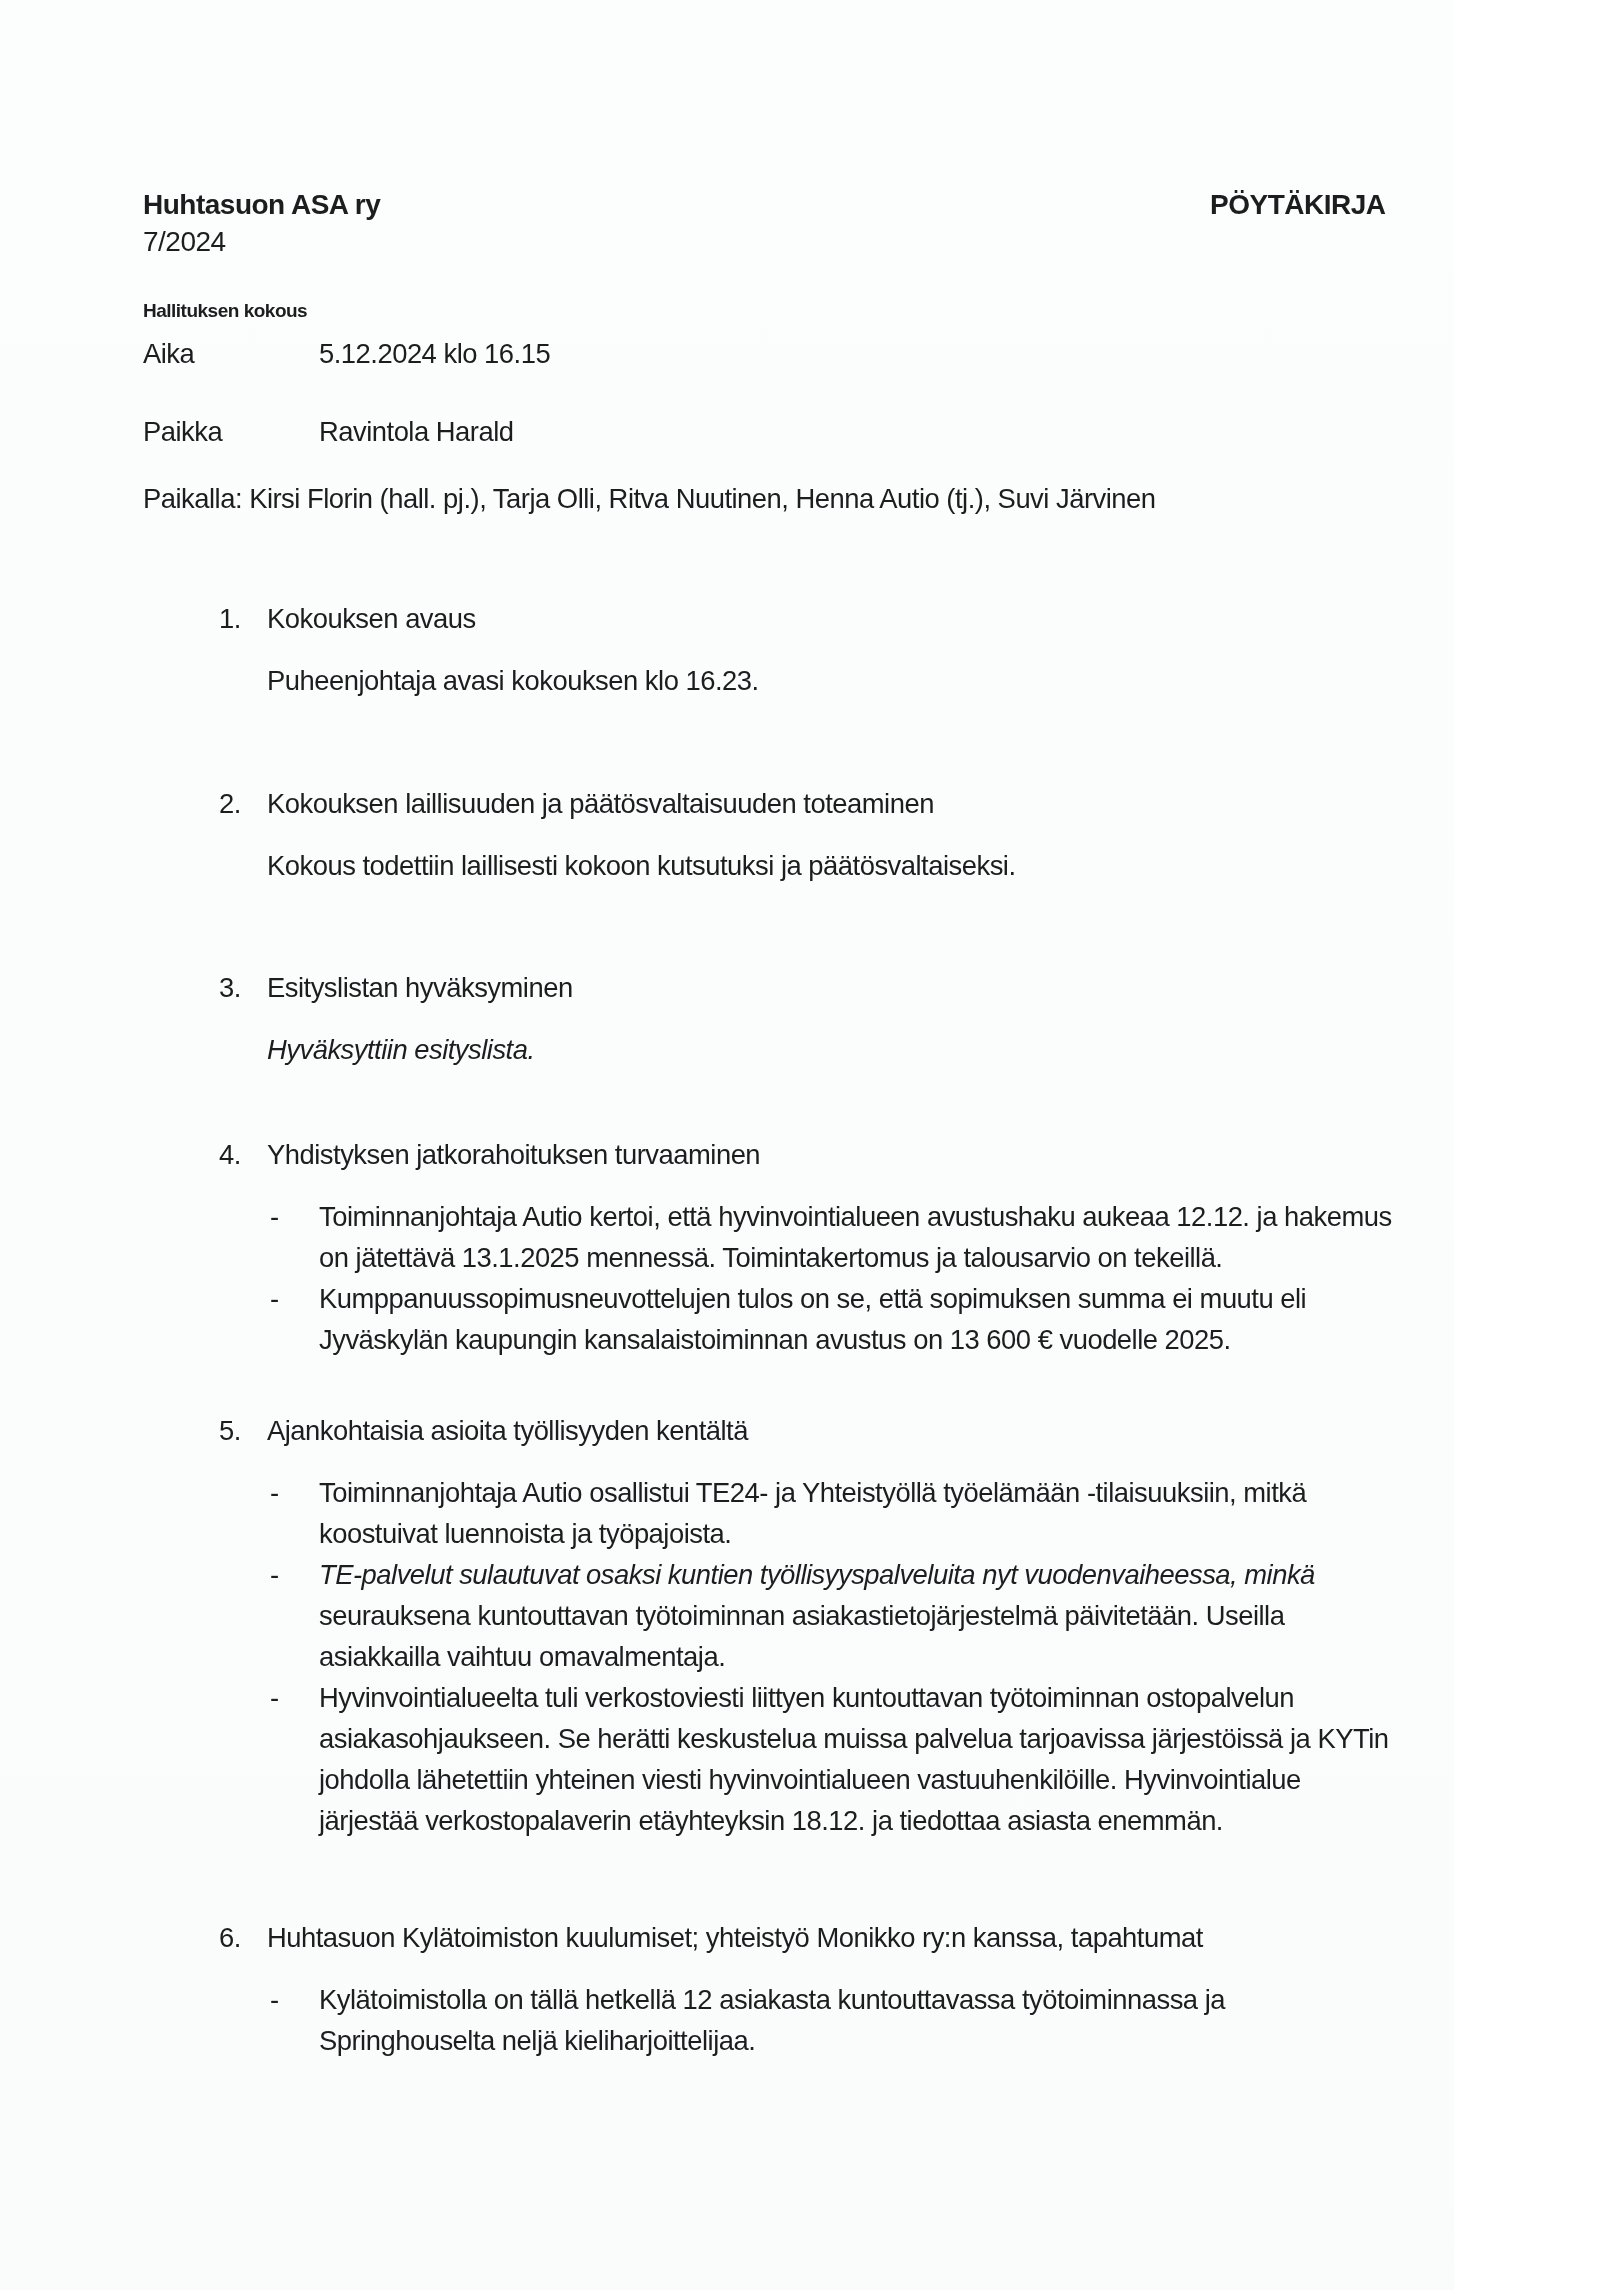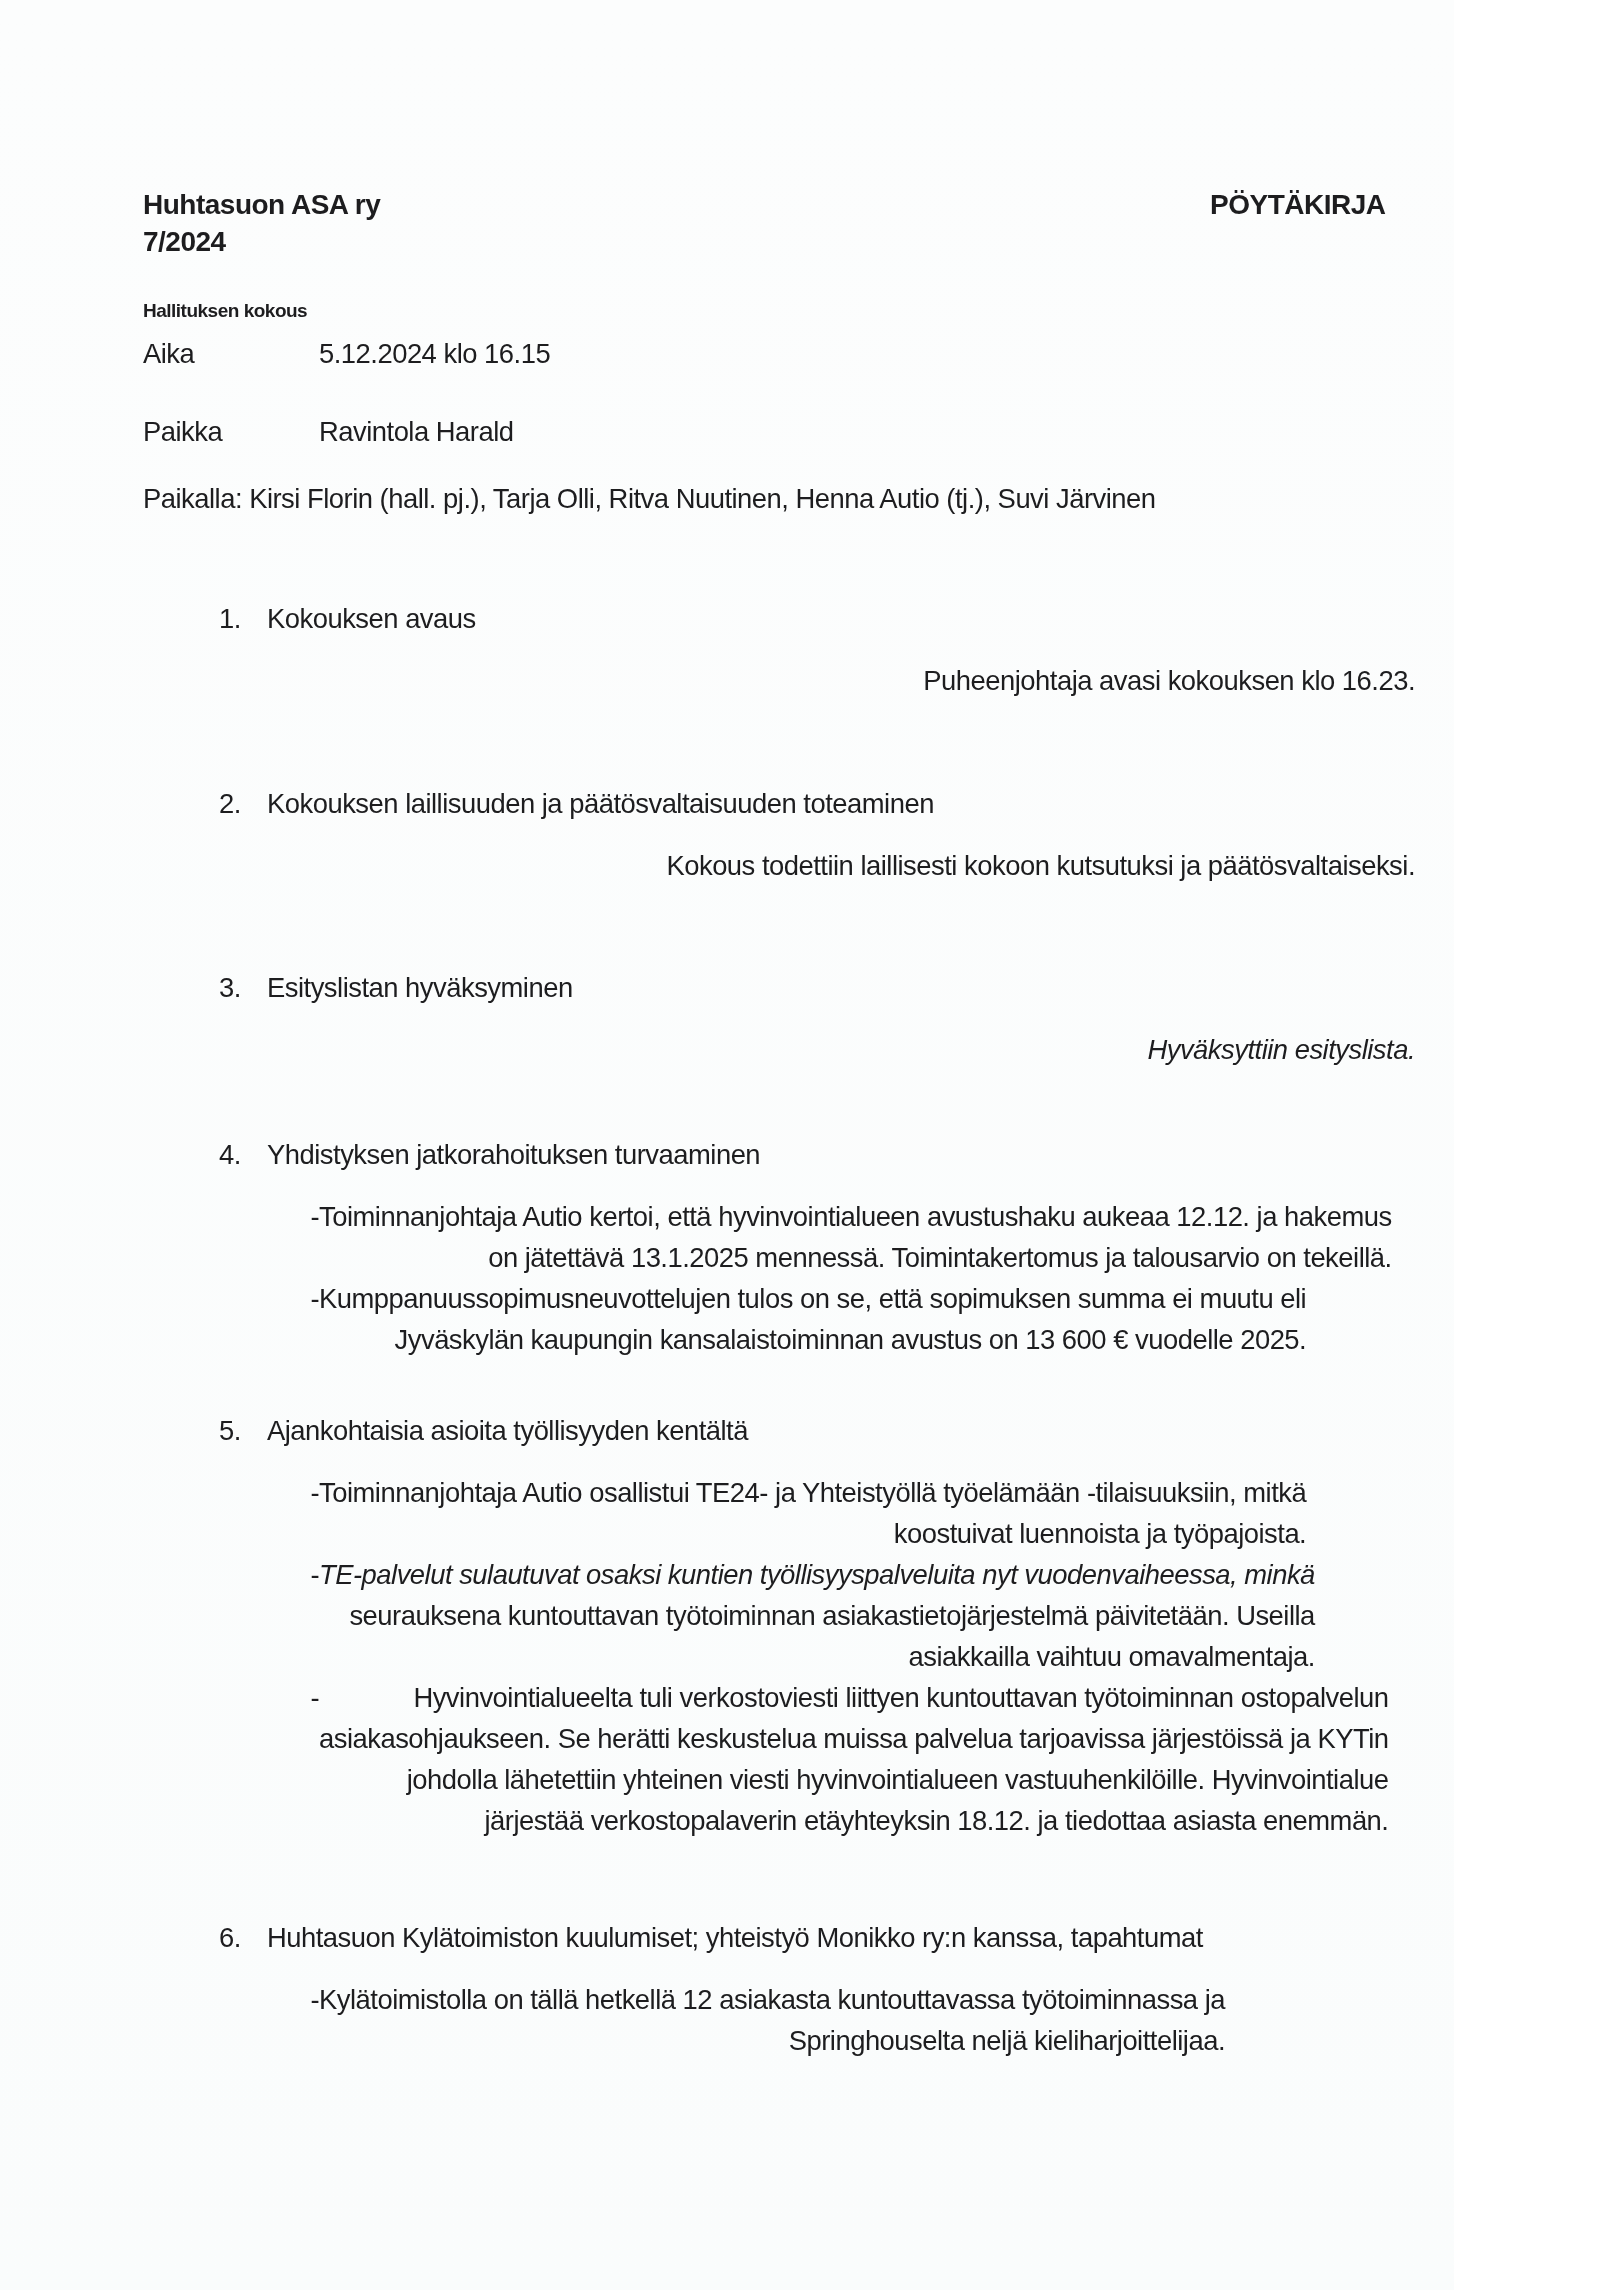--- a/index.html
+++ b/index.html
@@ -14,21 +14,21 @@
     background: linear-gradient(180deg, #fcfdfd 0%, #fafcfc 100%);
     font-family: "Liberation Sans", sans-serif;
     color: #1d1d1f;
     letter-spacing: -0.5px;
     overflow: hidden;
   }
   .abs { position: absolute; }
 
   
   .org      { left: 143px; top: 186px; font-size: 28px; font-weight: 700; line-height: 37px; }
-  .docnum   { left: 143px; top: 223px; font-size: 28px; font-weight: 700; line-height: 37px; }
+  .docnum   { left: 143px; top: 223px; font-size: 28px; font-weight: 400; line-height: 37px; }
   .doctype  { left: 1210px; top: 186px; font-size: 28px; font-weight: 700; line-height: 37px; }
   .meeting  { left: 143px; top: 290px; font-size: 19px; font-weight: 700; line-height: 41px; }
 
   .kv-row   { left: 143px; font-size: 27.4px; line-height: 41px; display: flex; }
   .kv-row .kv-label { width: 176px; flex: none; }
   .row-time  { top: 333px; }
   .row-place { top: 411px; }
   .attendees { left: 143px; top: 478px; font-size: 27.4px; line-height: 41px; white-space: nowrap; }
 
   
@@ -36,21 +36,21 @@
   .section:nth-child(1) { top: 598px; }
   .section:nth-child(2) { top: 783px; }
   .section:nth-child(3) { top: 967px; }
   .section:nth-child(4) { top: 1134px; }
   .section:nth-child(5) { top: 1410px; }
   .section:nth-child(6) { top: 1917px; }
 
   .sec-title-row { display: flex; font-size: 27.4px; line-height: 41px; }
   .sec-num   { width: 48px; flex: none; }
   .sec-title { white-space: nowrap; }
-  .sec-items { margin-top: 20.6px; text-align: right; }
+  .sec-items { margin-top: 20.6px; }
 
   .item.plain  { padding-left: 48px; }
   .item.bullet { display: flex; padding-left: 51px; }
   .bullet-dash { width: 49px; flex: none; font-size: 27.4px; line-height: 41px; }
   .text-line   { font-size: 27.4px; line-height: 41px; white-space: nowrap; }
   .text-line.italic { font-style: italic; }
 </style>
 </head>
 <body>
 

